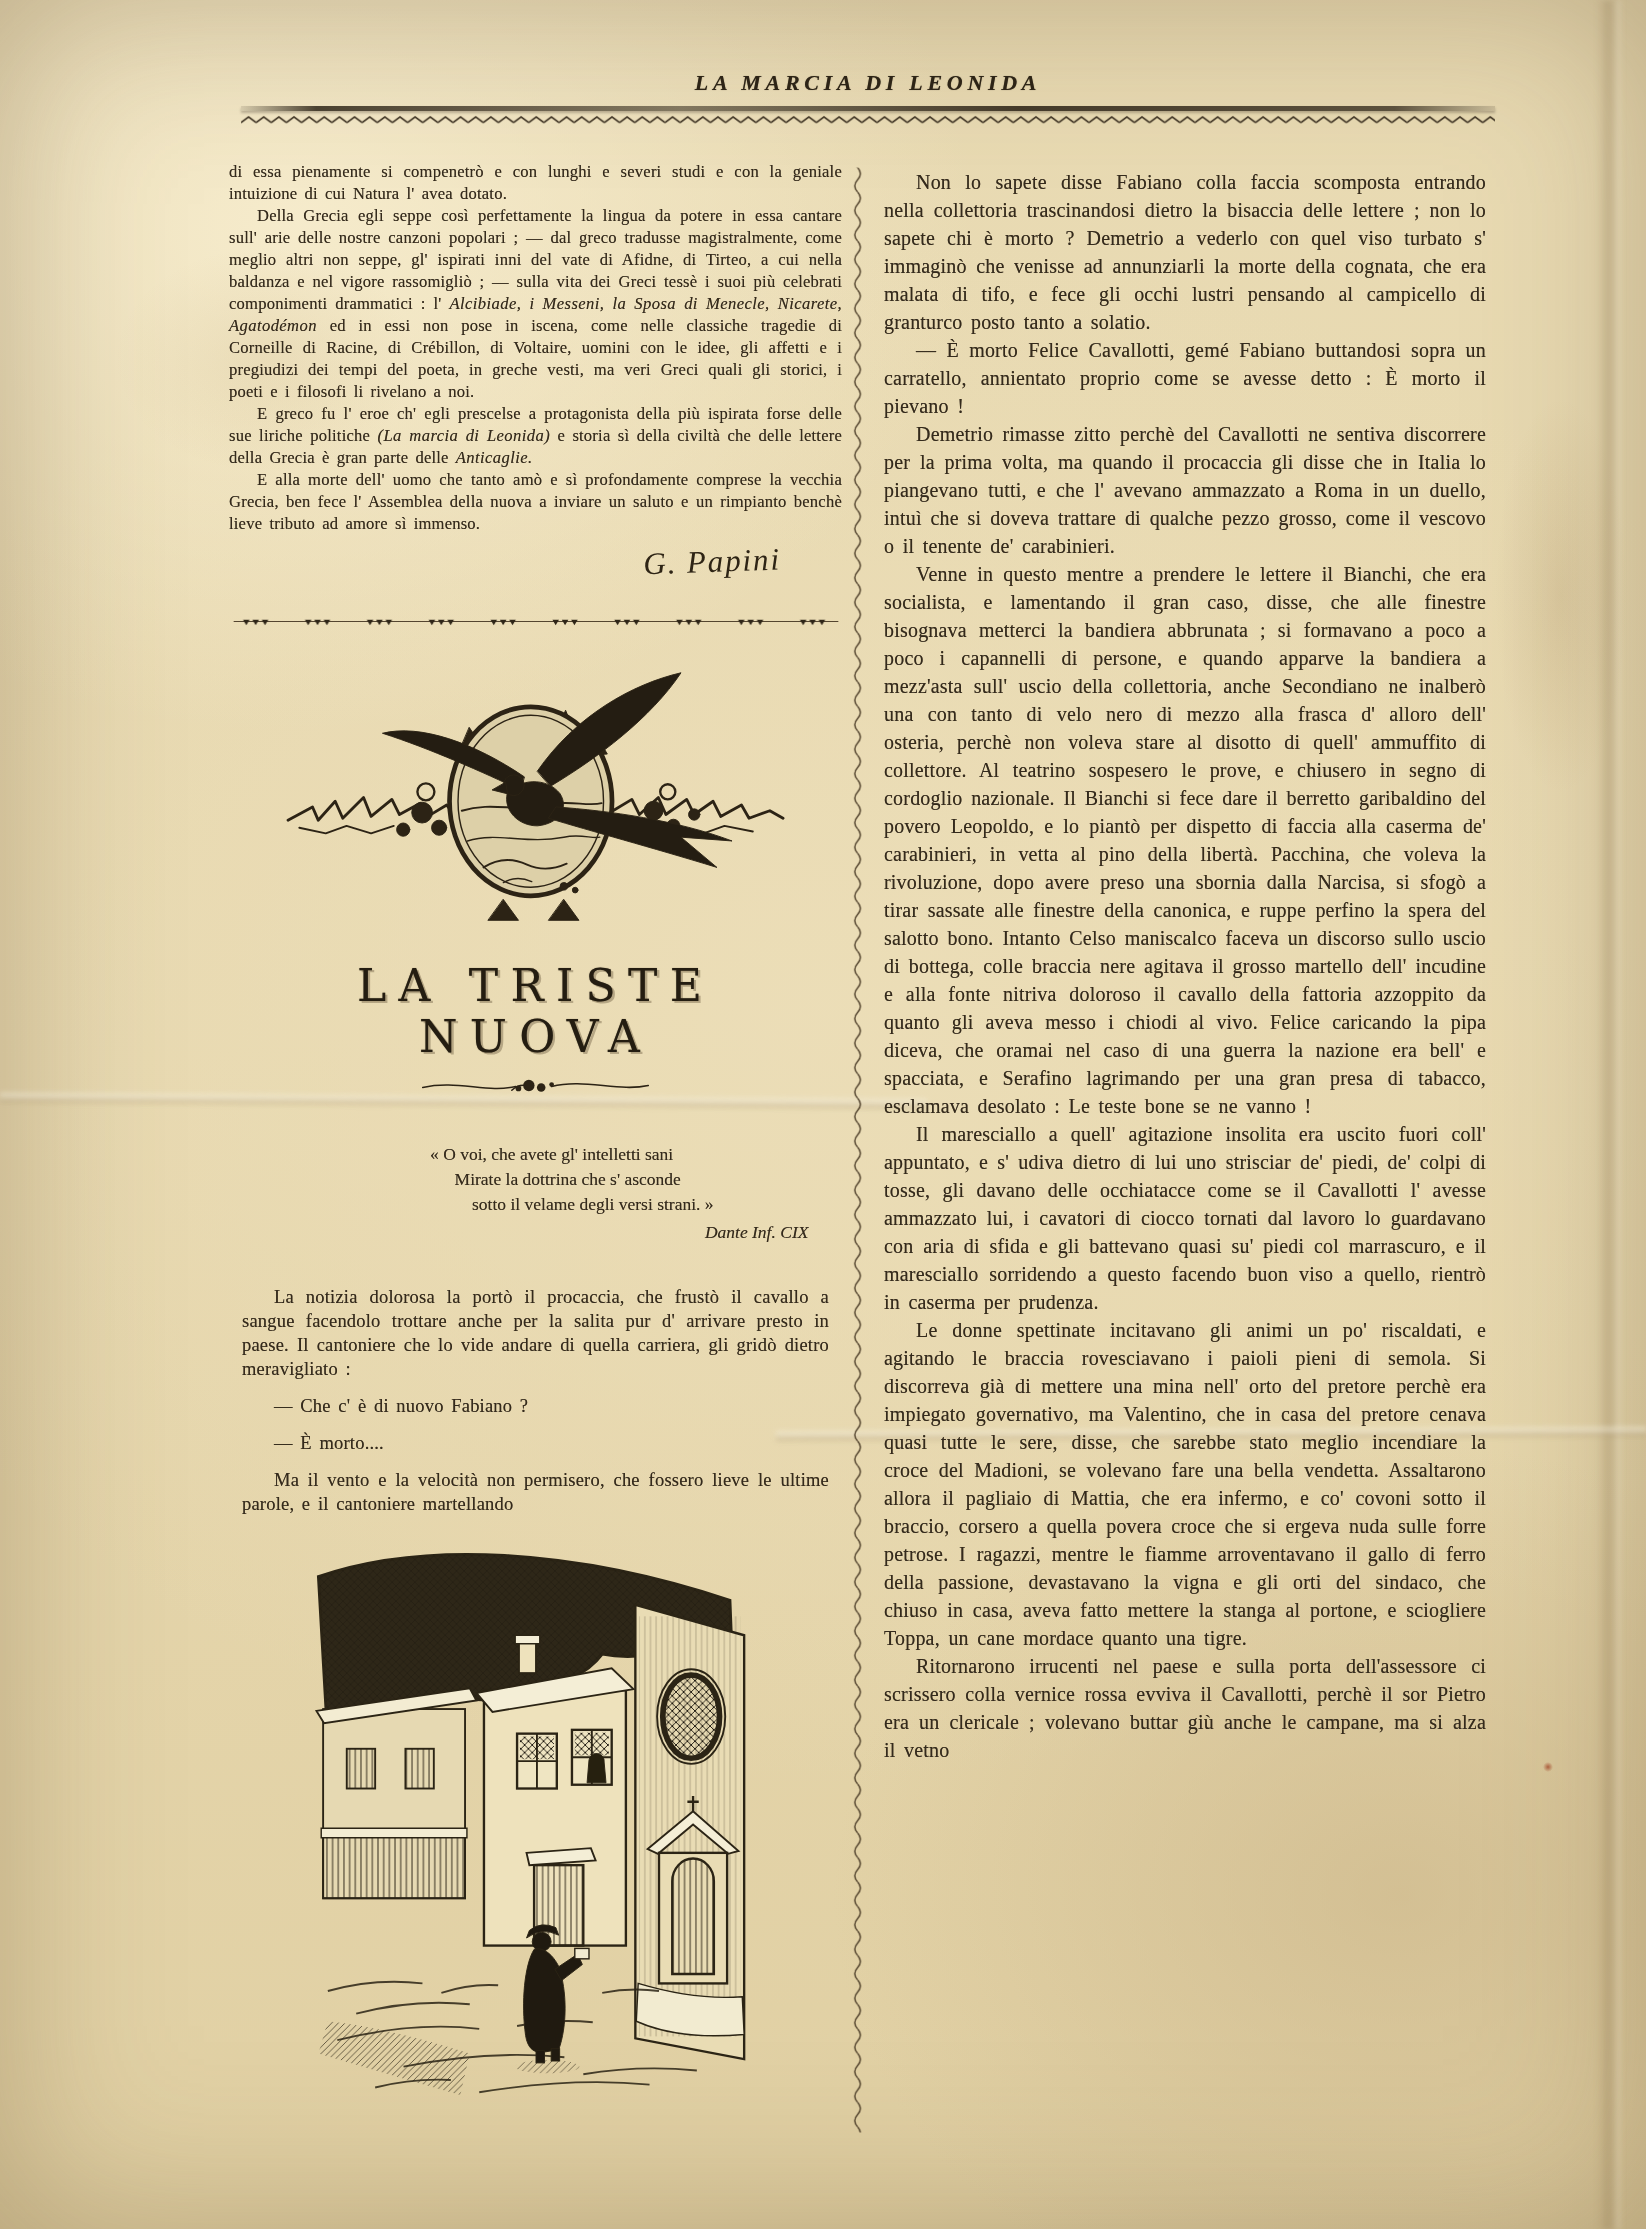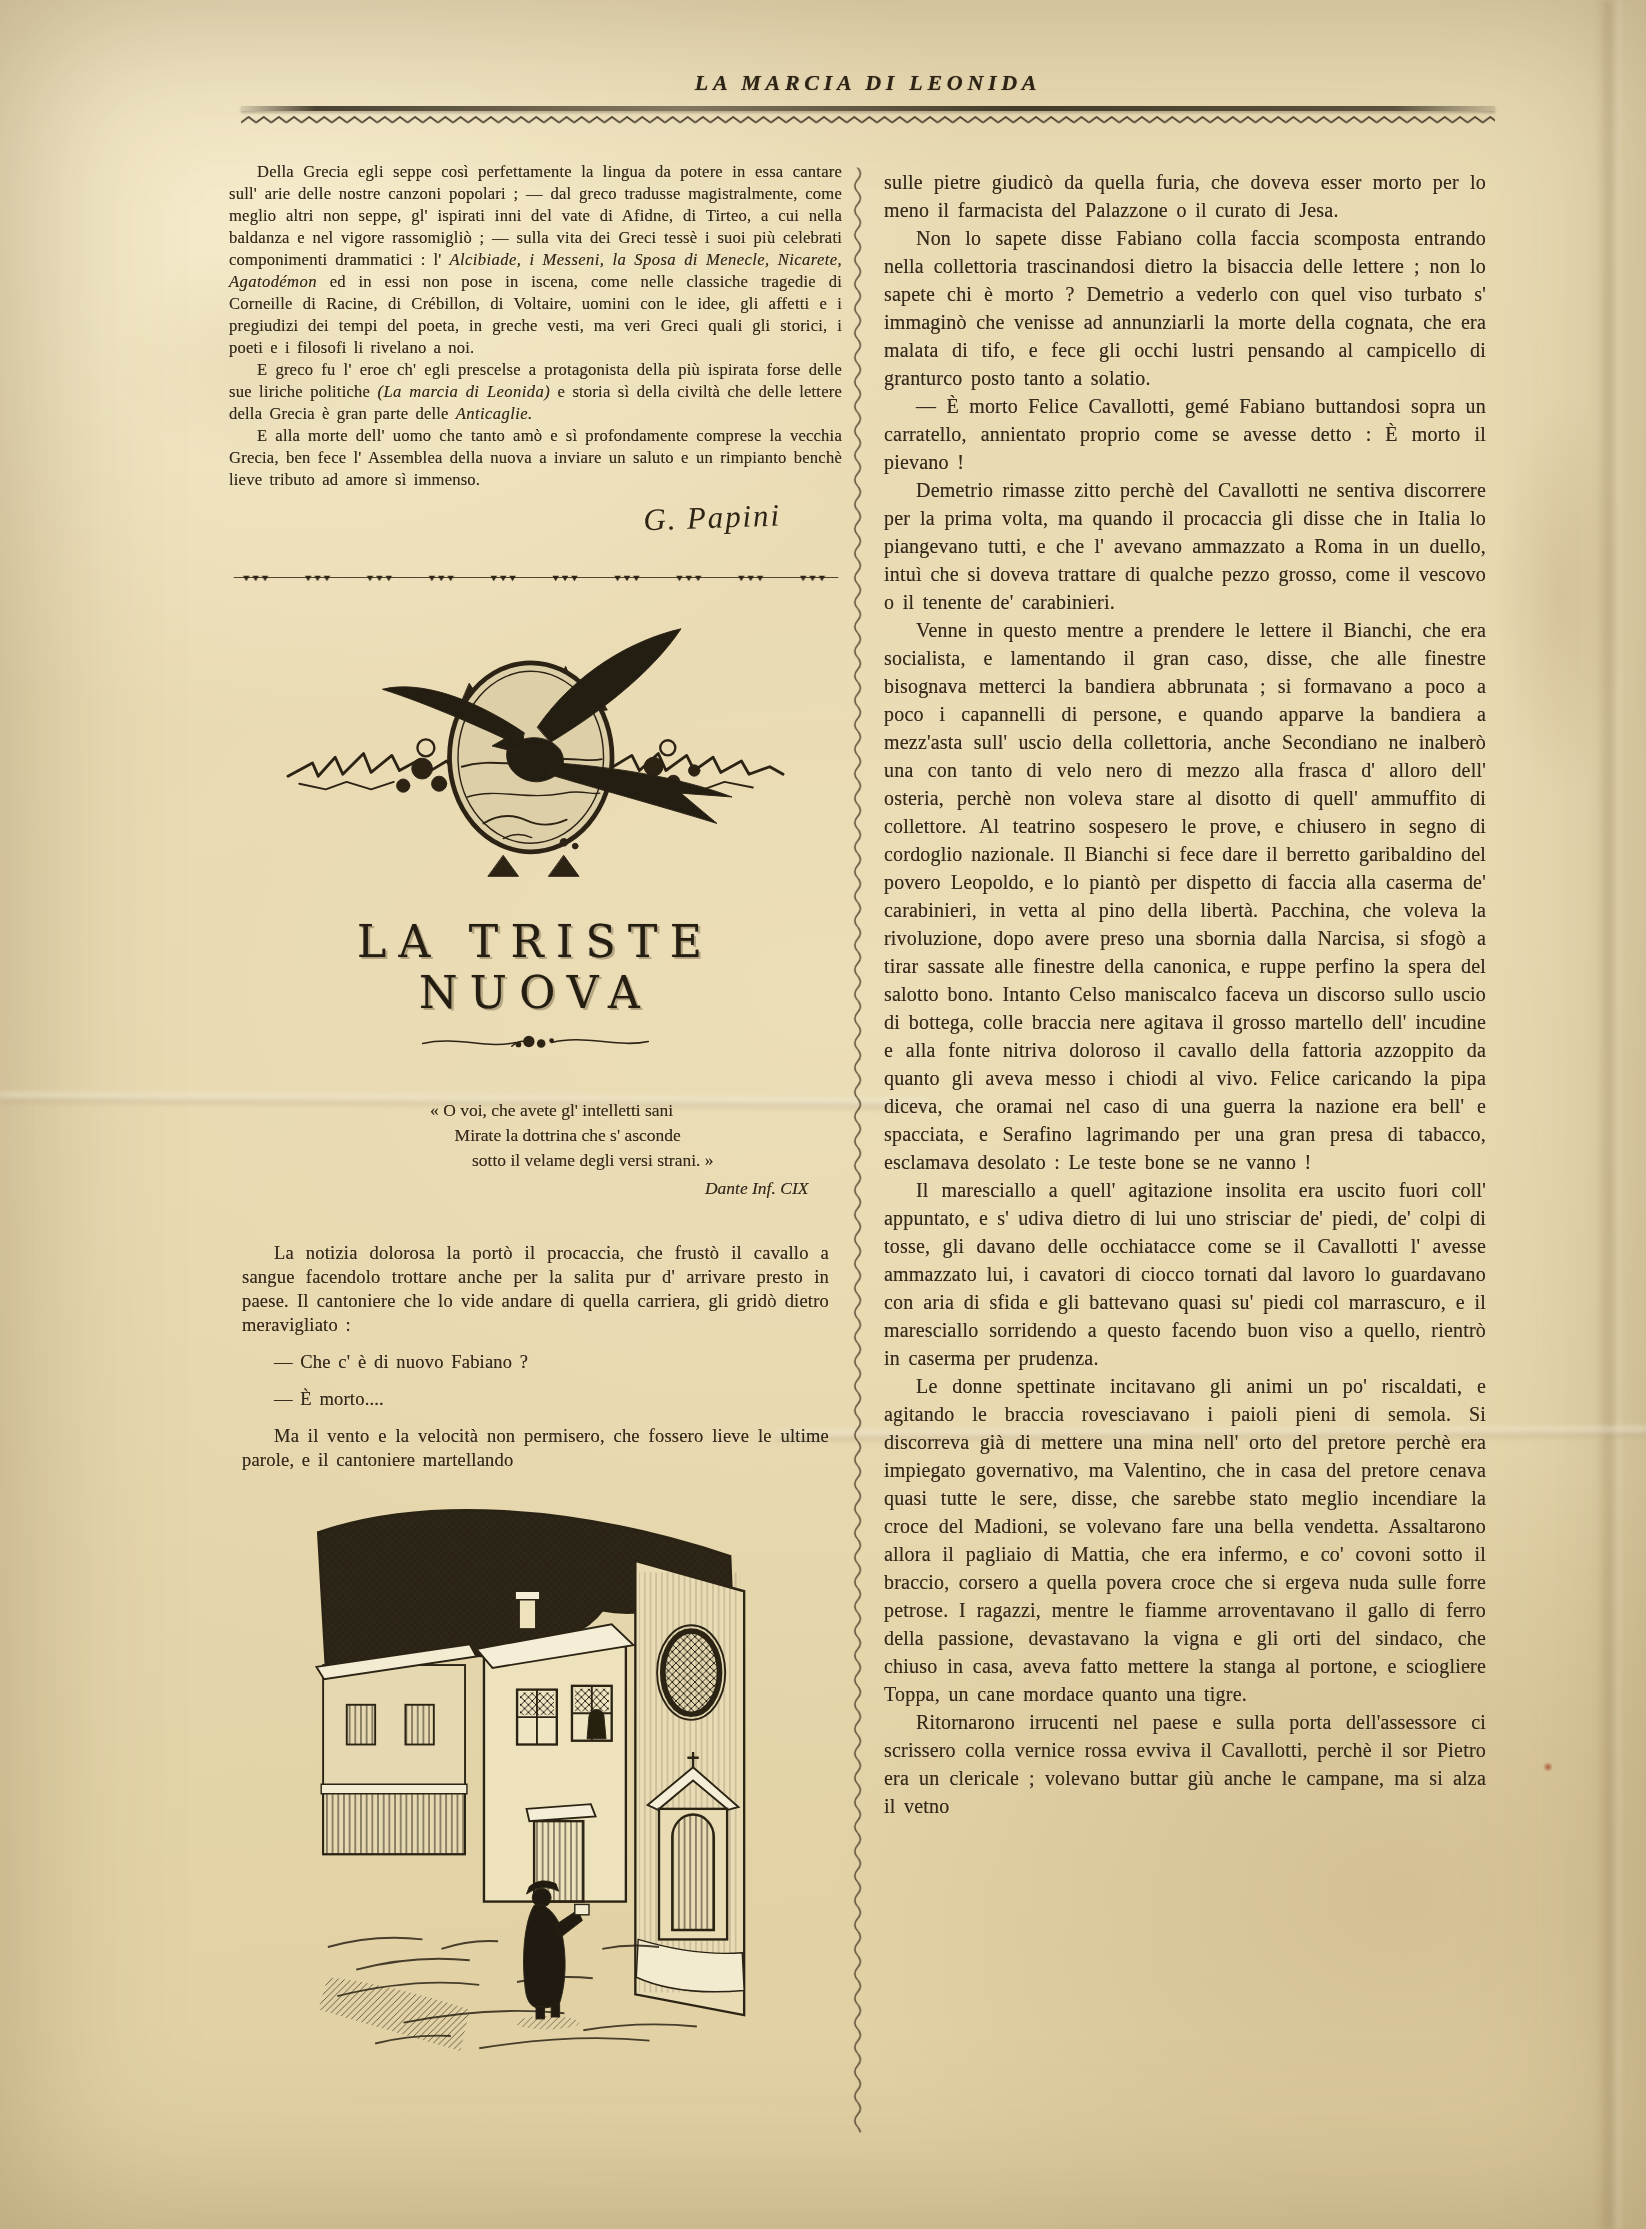--- a/index.html
+++ b/index.html
@@ -102,20 +102,21 @@
     <defs>
         <pattern id="wv" width="14" height="26" patternUnits="userSpaceOnUse">
       <path d="M7 0 Q 13 6.5 7 13 Q 1 19.5 7 26" fill="none" stroke="#4a3b26" stroke-width="1.4"></path>
     </pattern>
       </defs>
     <rect width="14" height="2086" fill="url(#wv)"></rect>
   </svg>
 
   <div class="col-left">
     <div class="intro">
+      <p class="cont">di essa pienamente si compenetrò e con lunghi e severi studi e con la geniale intuizione di cui Natura l' avea dotato.</p>
       <p><span>Della Grecia egli seppe così perfettamente la lingua da potere in essa cantare sull' arie delle nostre canzoni popolari ; — dal greco tradusse magistralmente, come meglio altri non seppe, gl' ispirati inni del vate di Afidne, di Tirteo, a cui nella baldanza e nel vigore rassomigliò ; — sulla vita dei Greci tessè i suoi più celebrati componimenti drammatici : l' </span><i>Alcibiade, i Messeni, la Sposa di Menecle, Nicarete, Agatodémon</i><span> ed in essi non pose in iscena, come nelle classiche tragedie di Corneille di Racine, di Crébillon, di Voltaire, uomini con le idee, gli affetti e i pregiudizi dei tempi del poeta, in greche vesti, ma veri Greci quali gli storici, i poeti e i filosofi li rivelano a noi.</span></p>
       <p><span>E greco fu l' eroe ch' egli prescelse a protagonista della più ispirata forse delle sue liriche politiche </span><i>(La marcia di Leonida)</i><span> e storia sì della civiltà che delle lettere della Grecia è gran parte delle </span><i>Anticaglie.</i></p>
       <p>E alla morte dell' uomo che tanto amò e sì profondamente comprese la vecchia Grecia, ben fece l' Assemblea della nuova a inviare un saluto e un rimpianto benchè lieve tributo ad amore sì immenso.</p>
     </div>
 
     <div class="signature">G. Papini</div>
 
     <svg class="tri-rule" width="610" height="15" viewBox="0 0 645 16">
       <defs>
           <pattern id="tri" width="66" height="16" patternUnits="userSpaceOnUse">
@@ -261,21 +262,20 @@
           <path d="M280 445 L 304 429 L 309 440 L 287 457 Z"></path>
           <rect x="260" y="531" width="9" height="13"></rect>
           <rect x="276" y="529" width="9" height="13"></rect>
         </g>
         <rect x="301" y="423" width="15" height="11" fill="#f2ebd0" stroke-width="1.5"></rect>
       </g>
     </svg>
   </div>
 
   <div class="col-right">
-    <p class="cont">sulle pietre giudicò da quella furia, che doveva esser morto per lo meno il farmacista del Palazzone o il curato di Jesa.</p>
     <p>Non lo sapete disse Fabiano colla faccia scomposta entrando nella collettoria trascinandosi dietro la bisaccia delle lettere ; non lo sapete chi è morto ? Demetrio a vederlo con quel viso turbato s' immaginò che venisse ad annunziarli la morte della cognata, che era malata di tifo, e fece gli occhi lustri pensando al campicello di granturco posto tanto a solatio.</p>
     <p>— È morto Felice Cavallotti, gemé Fabiano buttandosi sopra un carratello, annientato proprio come se avesse detto : È morto il pievano !</p>
     <p>Demetrio rimasse zitto perchè del Cavallotti ne sentiva discorrere per la prima volta, ma quando il procaccia gli disse che in Italia lo piangevano tutti, e che l' avevano ammazzato a Roma in un duello, intuì che si doveva trattare di qualche pezzo grosso, come il vescovo o il tenente de' carabinieri.</p>
     <p>Venne in questo mentre a prendere le lettere il Bianchi, che era socialista, e lamentando il gran caso, disse, che alle finestre bisognava metterci la bandiera abbrunata ; si formavano a poco a poco i capannelli di persone, e quando apparve la bandiera a mezz'asta sull' uscio della collettoria, anche Secondiano ne inalberò una con tanto di velo nero di mezzo alla frasca d' alloro dell' osteria, perchè non voleva stare al disotto di quell' ammuffito di collettore. Al teatrino sospesero le prove, e chiusero in segno di cordoglio nazionale. Il Bianchi si fece dare il berretto garibaldino del povero Leopoldo, e lo piantò per dispetto di faccia alla caserma de' carabinieri, in vetta al pino della libertà. Pacchina, che voleva la rivoluzione, dopo avere preso una sbornia dalla Narcisa, si sfogò a tirar sassate alle finestre della canonica, e ruppe perfino la spera del salotto bono. Intanto Celso maniscalco faceva un discorso sullo uscio di bottega, colle braccia nere agitava il grosso martello dell' incudine e alla fonte nitriva doloroso il cavallo della fattoria azzoppito da quanto gli aveva messo i chiodi al vivo. Felice caricando la pipa diceva, che oramai nel caso di una guerra la nazione era bell' e spacciata, e Serafino lagrimando per una gran presa di tabacco, esclamava desolato : Le teste bone se ne vanno !</p>
     <p>Il maresciallo a quell' agitazione insolita era uscito fuori coll' appuntato, e s' udiva dietro di lui uno strisciar de' piedi, de' colpi di tosse, gli davano delle occhiatacce come se il Cavallotti l' avesse ammazzato lui, i cavatori di ciocco tornati dal lavoro lo guardavano con aria di sfida e gli battevano quasi su' piedi col marrascuro, e il maresciallo sorridendo a questo facendo buon viso a quello, rientrò in caserma per prudenza.</p>
     <p>Le donne spettinate incitavano gli animi un po' riscaldati, e agitando le braccia rovesciavano i paioli pieni di semola. Si discorreva già di mettere una mina nell' orto del pretore perchè era impiegato governativo, ma Valentino, che in casa del pretore cenava quasi tutte le sere, disse, che sarebbe stato meglio incendiare la croce del Madioni, se volevano fare una bella vendetta. Assaltarono allora il pagliaio di Mattia, che era infermo, e co' covoni sotto il braccio, corsero a quella povera croce che si ergeva nuda sulle forre petrose. I ragazzi, mentre le fiamme arroventavano il gallo di ferro della passione, devastavano la vigna e gli orti del sindaco, che chiuso in casa, aveva fatto mettere la stanga al portone, e sciogliere Toppa, un cane mordace quanto una tigre.</p>
     <p>Ritornarono irrucenti nel paese e sulla porta dell'assessore ci scrissero colla vernice rossa evviva il Cavallotti, perchè il sor Pietro era un clericale ; volevano buttar giù anche le campane, ma si alza il vetno</p>
   </div>
 </div>
 

